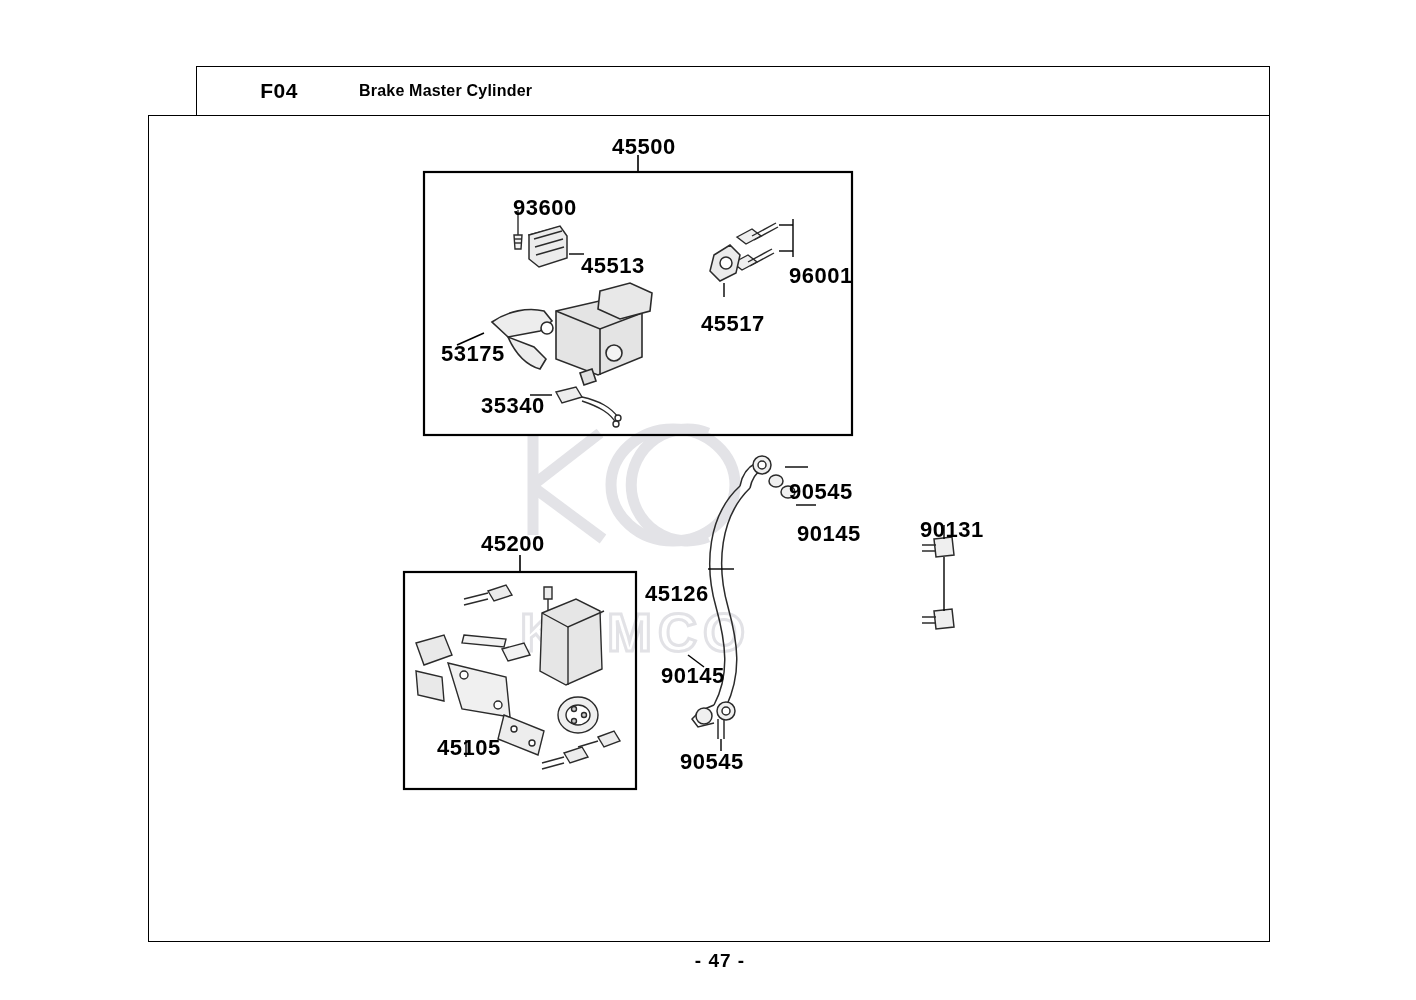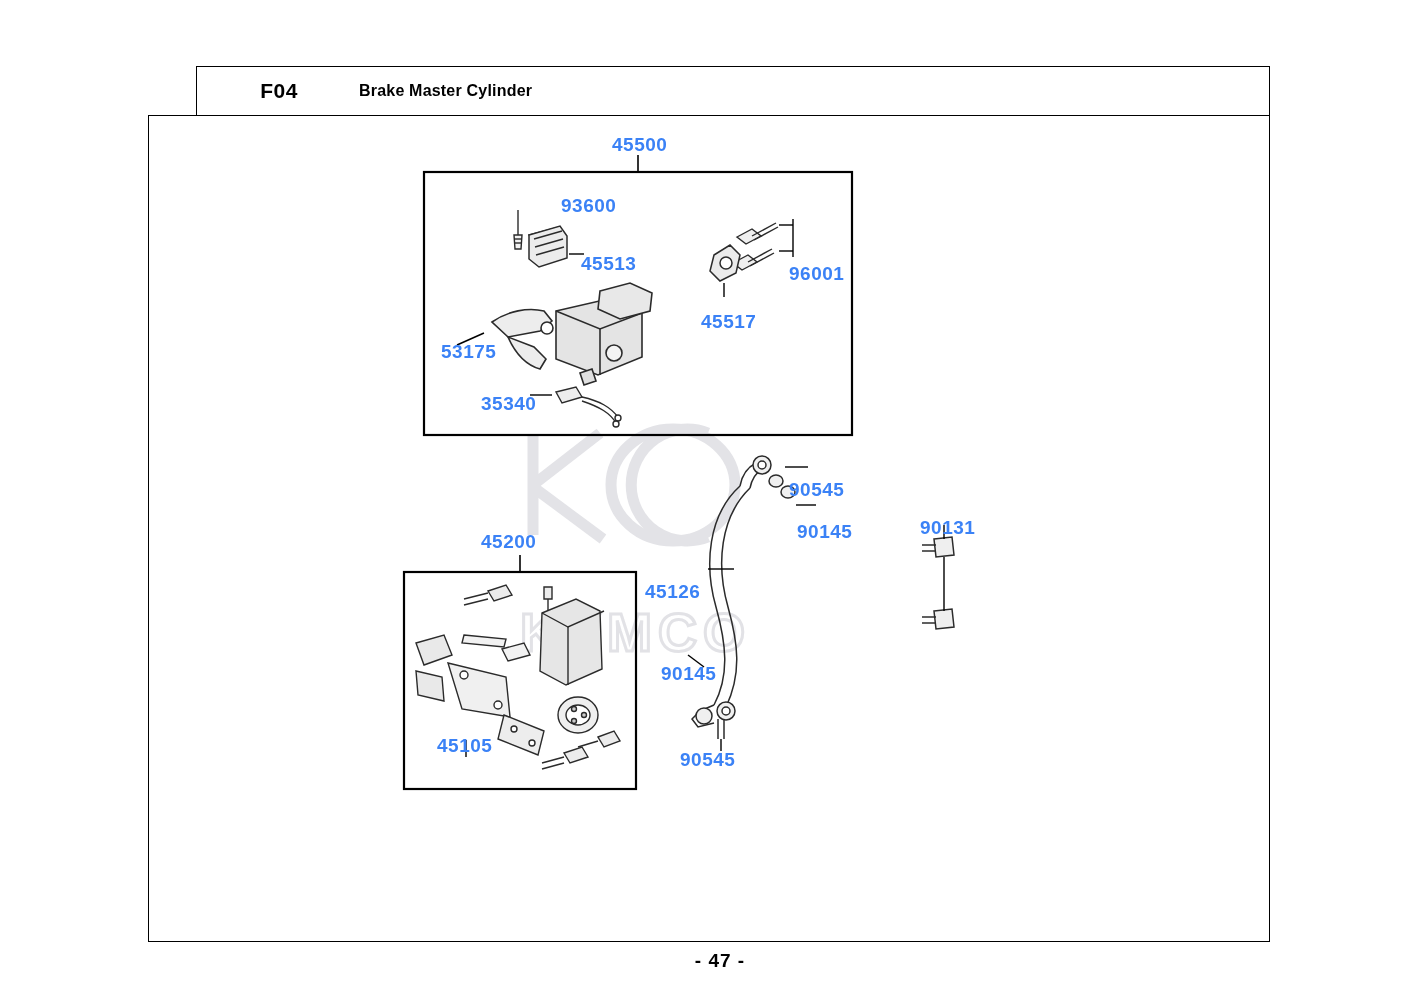--- a/index.html
+++ b/index.html
@@ -96,25 +96,25 @@
     width: 1122px;
     height: 827px;
   }
   #diagram svg {
     display: block;
   }
 
   
   .lbl {
     position: absolute;
-    font-size: 19px;
+    font-size: 22px;
     font-weight: bold;
     letter-spacing: 0.5px;
     white-space: nowrap;
-    color: #3b82f6;
+    color: #000000;
   }
 
   
   .wm-text {
     font-family: "Liberation Sans", sans-serif;
     font-weight: bold;
     fill: none;
     stroke: #e2e2e6;
     stroke-width: 3;
   }
@@ -296,21 +296,21 @@
         <line x1="394" y1="654" x2="416" y2="648"></line>
         <path d="M450 622 l16 -6 l6 10 l-16 6 z"></path>
         <line x1="430" y1="632" x2="450" y2="626"></line>
       </g>
       <line x1="318" y1="625" x2="318" y2="642" stroke="#000" stroke-width="1.4"></line>
 
     </svg>
   </div>
 
   <div class="lbl" style="left:612px; top:134px;">45500</div>
-  <div class="lbl" style="left:513px; top:195px;margin-left:48px;">93600</div>
+  <div class="lbl" style="left:513px; top:195px;">93600</div>
   <div class="lbl" style="left:581px; top:253px;">45513</div>
   <div class="lbl" style="left:789px; top:263px;">96001</div>
   <div class="lbl" style="left:701px; top:311px;">45517</div>
   <div class="lbl" style="left:441px; top:341px;">53175</div>
   <div class="lbl" style="left:481px; top:393px;">35340</div>
   <div class="lbl" style="left:789px; top:479px;">90545</div>
   <div class="lbl" style="left:797px; top:521px;">90145</div>
   <div class="lbl" style="left:920px; top:517px;">90131</div>
   <div class="lbl" style="left:481px; top:531px;">45200</div>
   <div class="lbl" style="left:645px; top:581px;">45126</div>

